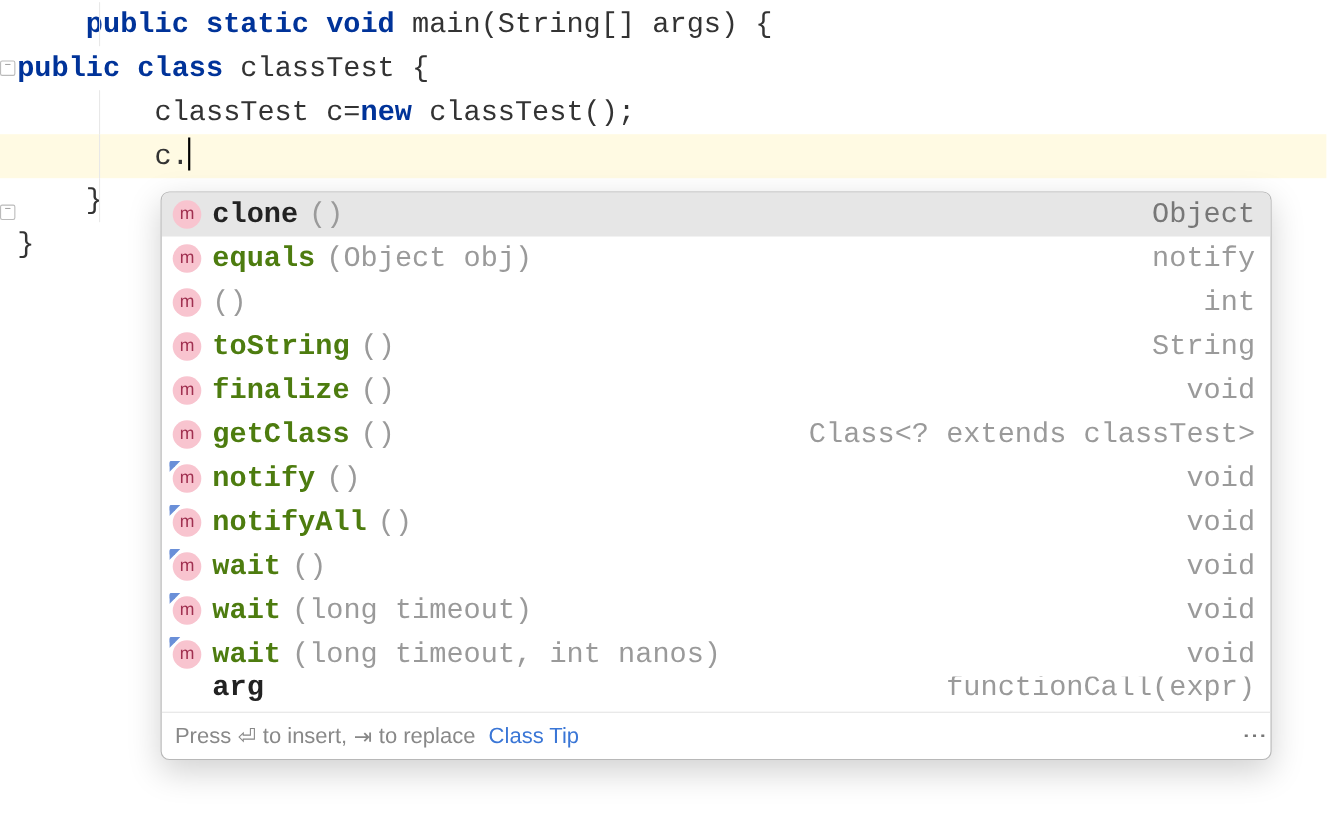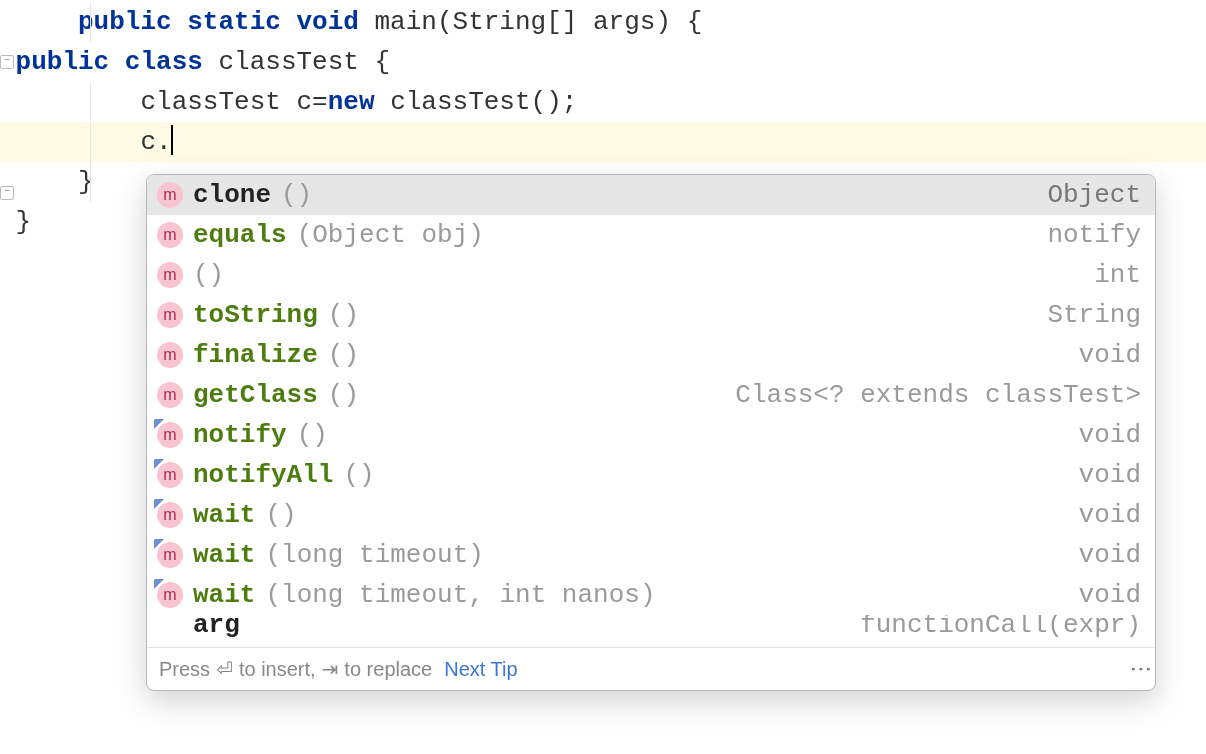--- a/index.html
+++ b/index.html
@@ -268,17 +268,17 @@
     <span class="item-name" style="color:#222;">arg</span>
     <span class="item-spacer"></span>
     <span class="item-type">functionCall(expr)</span>
   </div>
   <div class="popup-footer">
     <span>Press</span>
     <span class="footer-key">⏎</span>
     <span>to insert,</span>
     <span class="footer-key">⇥</span>
     <span>to replace</span>
-    <span class="footer-link">Next Tip</span>
+    <span class="footer-link">Class Tip</span>
     <span class="footer-spacer"></span>
     <span class="footer-more">⋮</span>
   </div>
 </div>
 
 </body></html>

